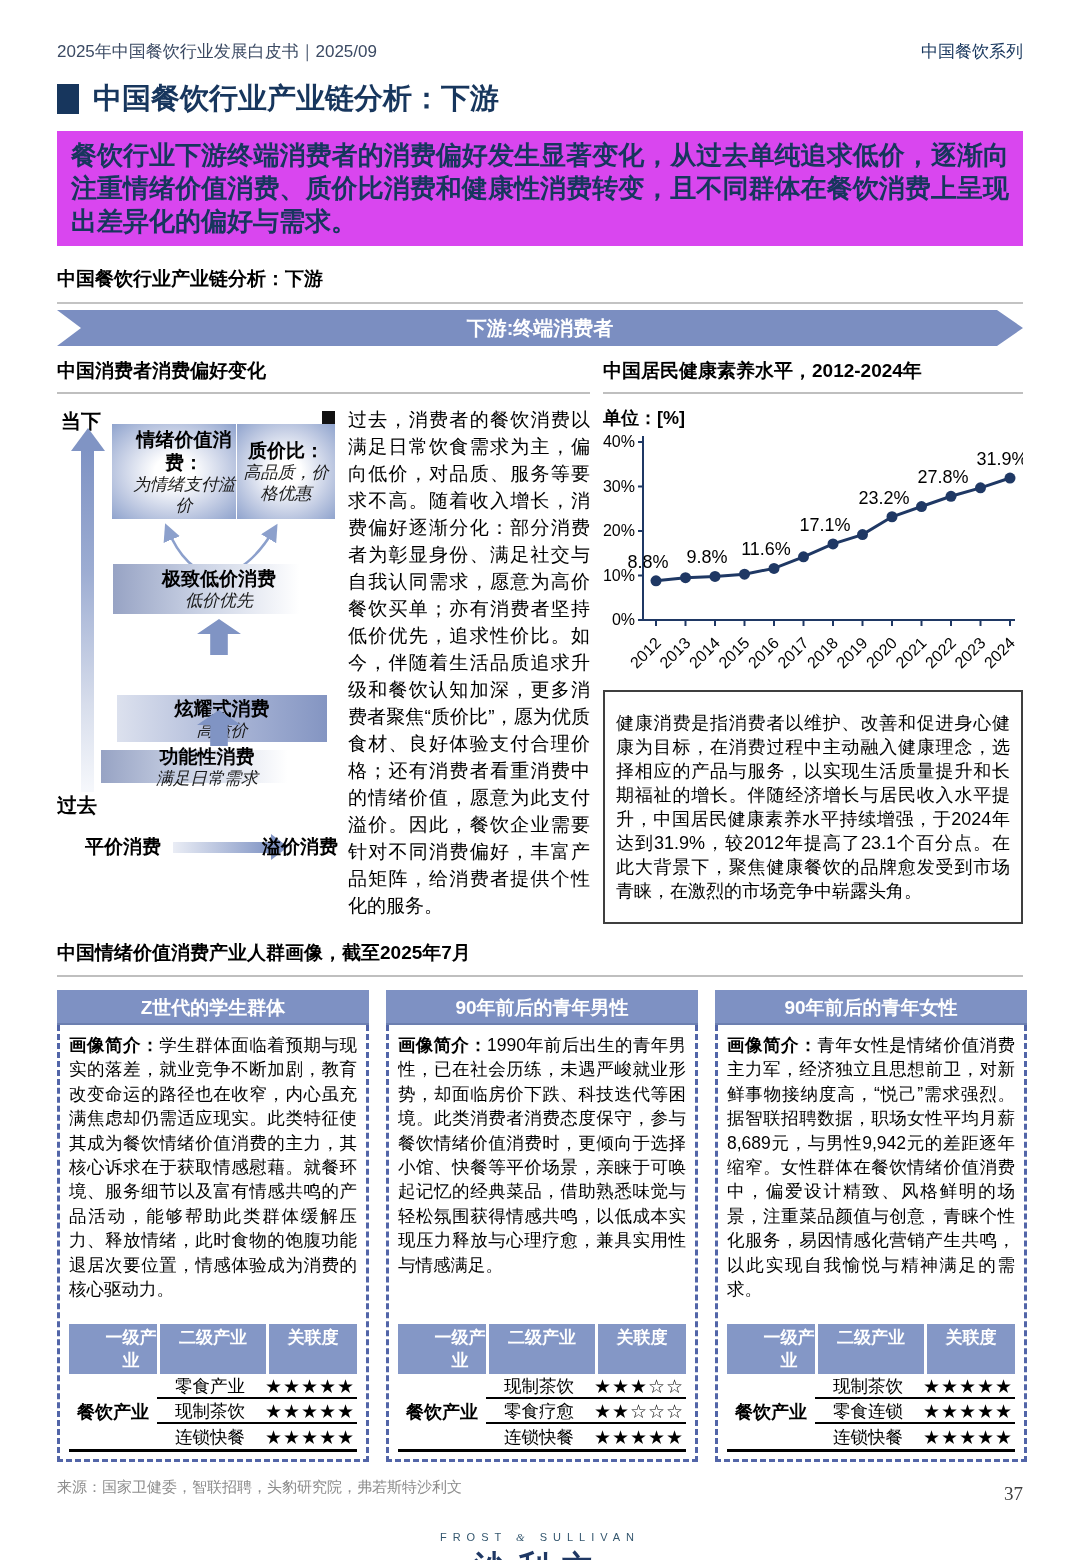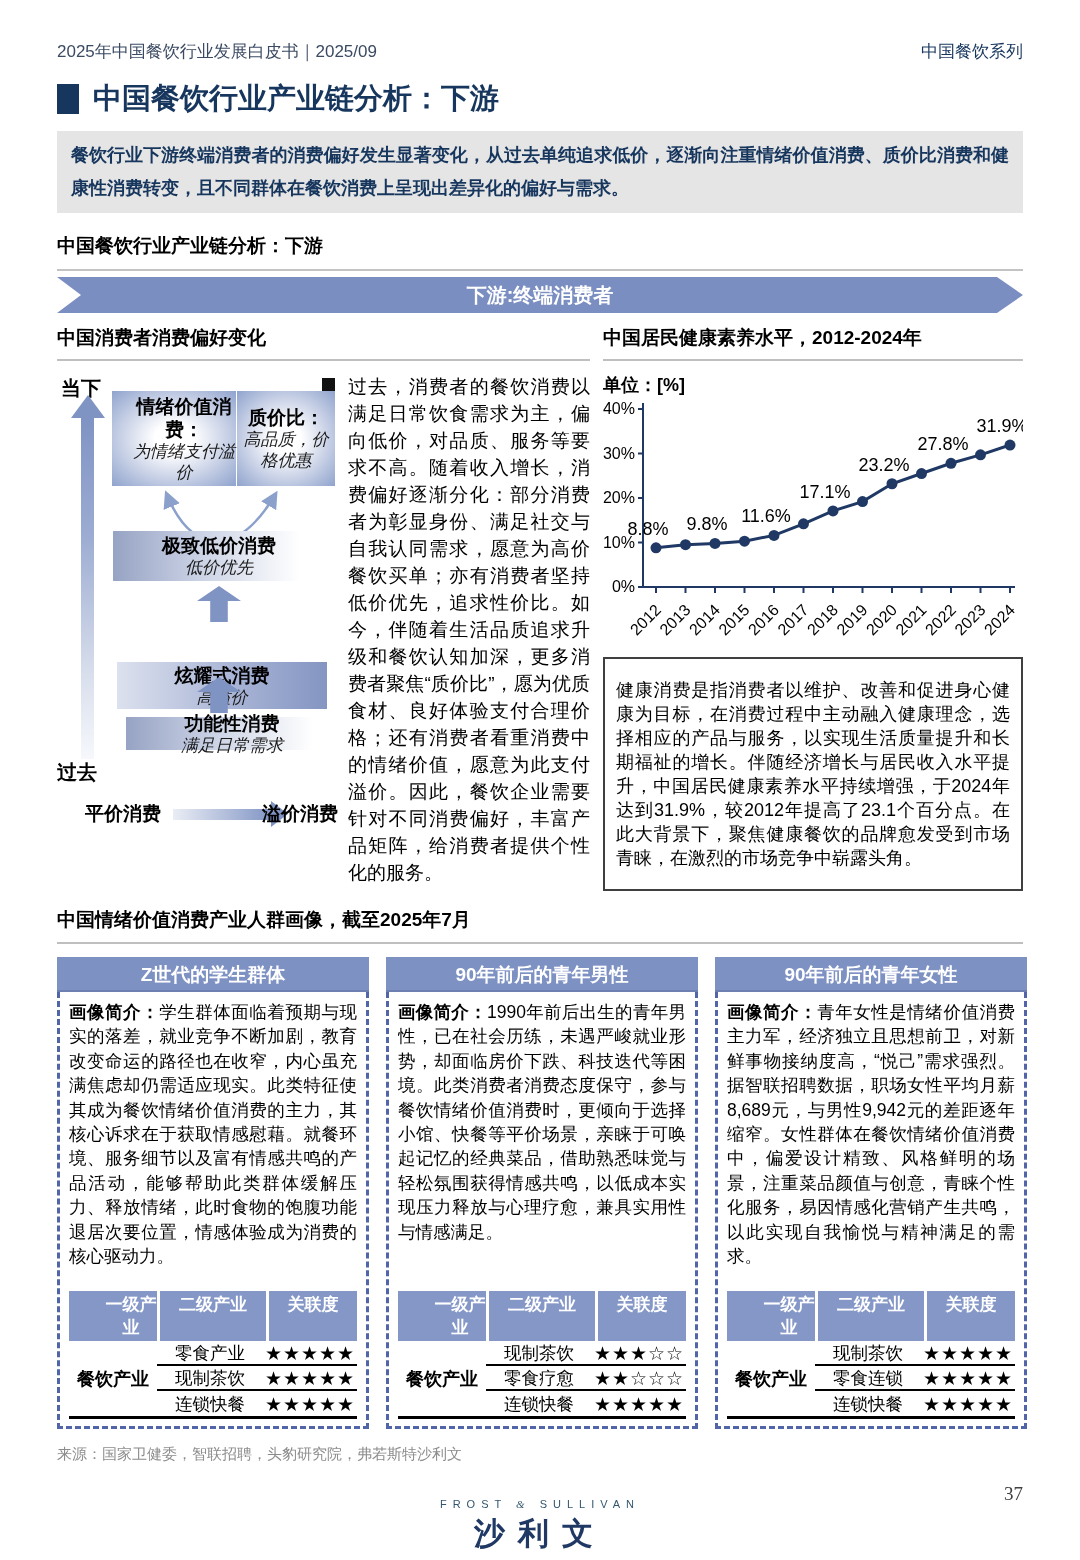--- a/index.html
+++ b/index.html
@@ -16,22 +16,22 @@
   
   .meta-row{display:flex;justify-content:space-between;align-items:flex-start;margin-bottom:16px;}
   .meta-left{font-size:17px;color:#3B4A63;}
   .meta-right{font-size:17px;color:#17365D;}
   
   .title-row{display:flex;align-items:center;gap:14px;margin-bottom:12px;}
   .title-square{width:22px;height:30px;background:#17365D;flex:0 0 auto;}
   .page-title{font-size:29px;font-weight:bold;color:#17365D;margin:0;}
   
   .summary-box{
-    background:#e5e5e5;color:#17365D;font-weight:bold;
-    font-size:18px;line-height:33px;padding:8px 14px;text-align:justify;
+    background:#d946ef;color:#17365D;font-weight:bold;
+    font-size:26px;line-height:33px;padding:8px 14px;text-align:justify;
   }
   
   .subtitle{font-size:19px;font-weight:bold;margin-top:20px;}
   .rule{border:none;border-top:2px solid #C3C3C3;margin:10px 0 6px 0;}
   
   .banner{
     height:36px;background:#7B8EC1;color:#fff;font-weight:bold;font-size:20px;
     display:flex;align-items:center;justify-content:center;
     clip-path:polygon(0 0, calc(100% - 26px) 0, 100% 50%, calc(100% - 26px) 100%, 0 100%, 24px 50%);
     margin-top:2px;
@@ -165,21 +165,21 @@
 
       <div class="block-arrow" style="left:140px;top:213px;"></div>
 
       <div class="dbox fadeR" style="left:60px;top:253px;width:210px;height:47px;margin-top:36px;">
         <div class="t">炫耀式消费</div>
         <div class="s">高溢价</div>
       </div>
 
       <div class="block-arrow" style="left:140px;top:304px;"></div>
 
-      <div class="dbox fadeL" style="left:69px;top:344px;width:212px;height:33px;">
+      <div class="dbox fadeL" style="left:44px;top:344px;width:212px;height:33px;">
         <div class="t">功能性消费</div>
         <div class="s">满足日常需求</div>
       </div>
 
       <div class="axis-label" style="left:0;top:386px;">过去</div>
 
       <div class="h-axis">
         <span class="lbl" style="left:0;">平价消费</span>
         <div class="h-arrow-bar"></div>
         <div class="h-arrow-head"></div>

